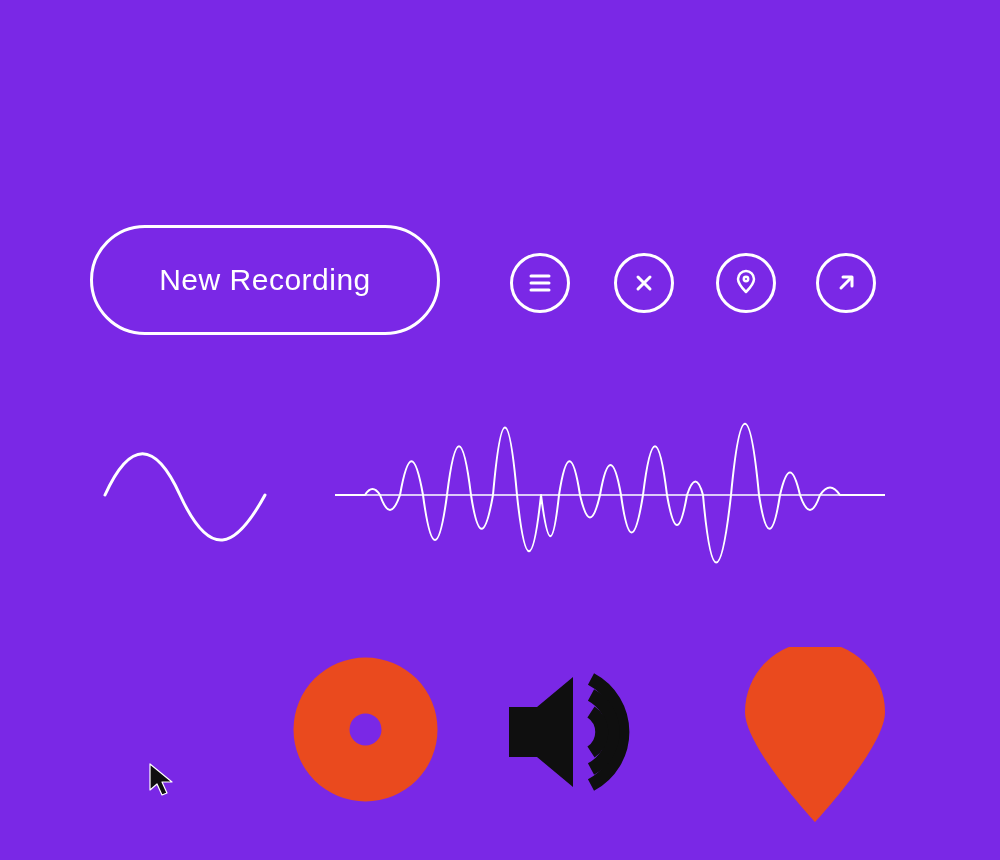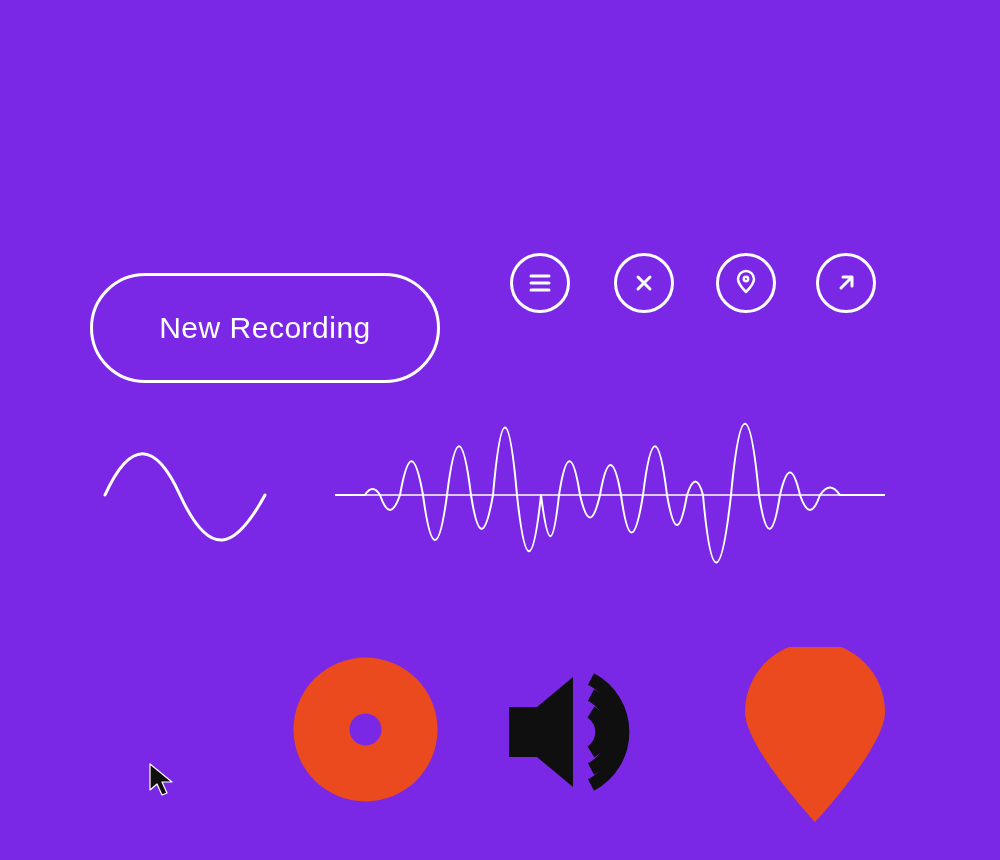--- a/index.html
+++ b/index.html
@@ -10,21 +10,21 @@
   }
   *{box-sizing:border-box;}
   .stage{position:relative;width:1000px;height:860px;}
 
   
   .pill{
     position:absolute;left:90px;top:225px;width:350px;height:110px;
     border:3px solid #FFFFFF;border-radius:60px;
     display:flex;align-items:center;justify-content:center;
     color:#FFFFFF;font-size:30px;font-weight:400;letter-spacing:0.5px;
-    background:transparent;cursor:pointer;margin-top:48px;
+    background:transparent;cursor:pointer;
   }
 
   
   .circ{
     position:absolute;top:253px;width:60px;height:60px;border:3px solid #FFFFFF;border-radius:50%;
     display:flex;align-items:center;justify-content:center;background:transparent;cursor:pointer;
   }
   .circ svg{display:block;}
 
   

